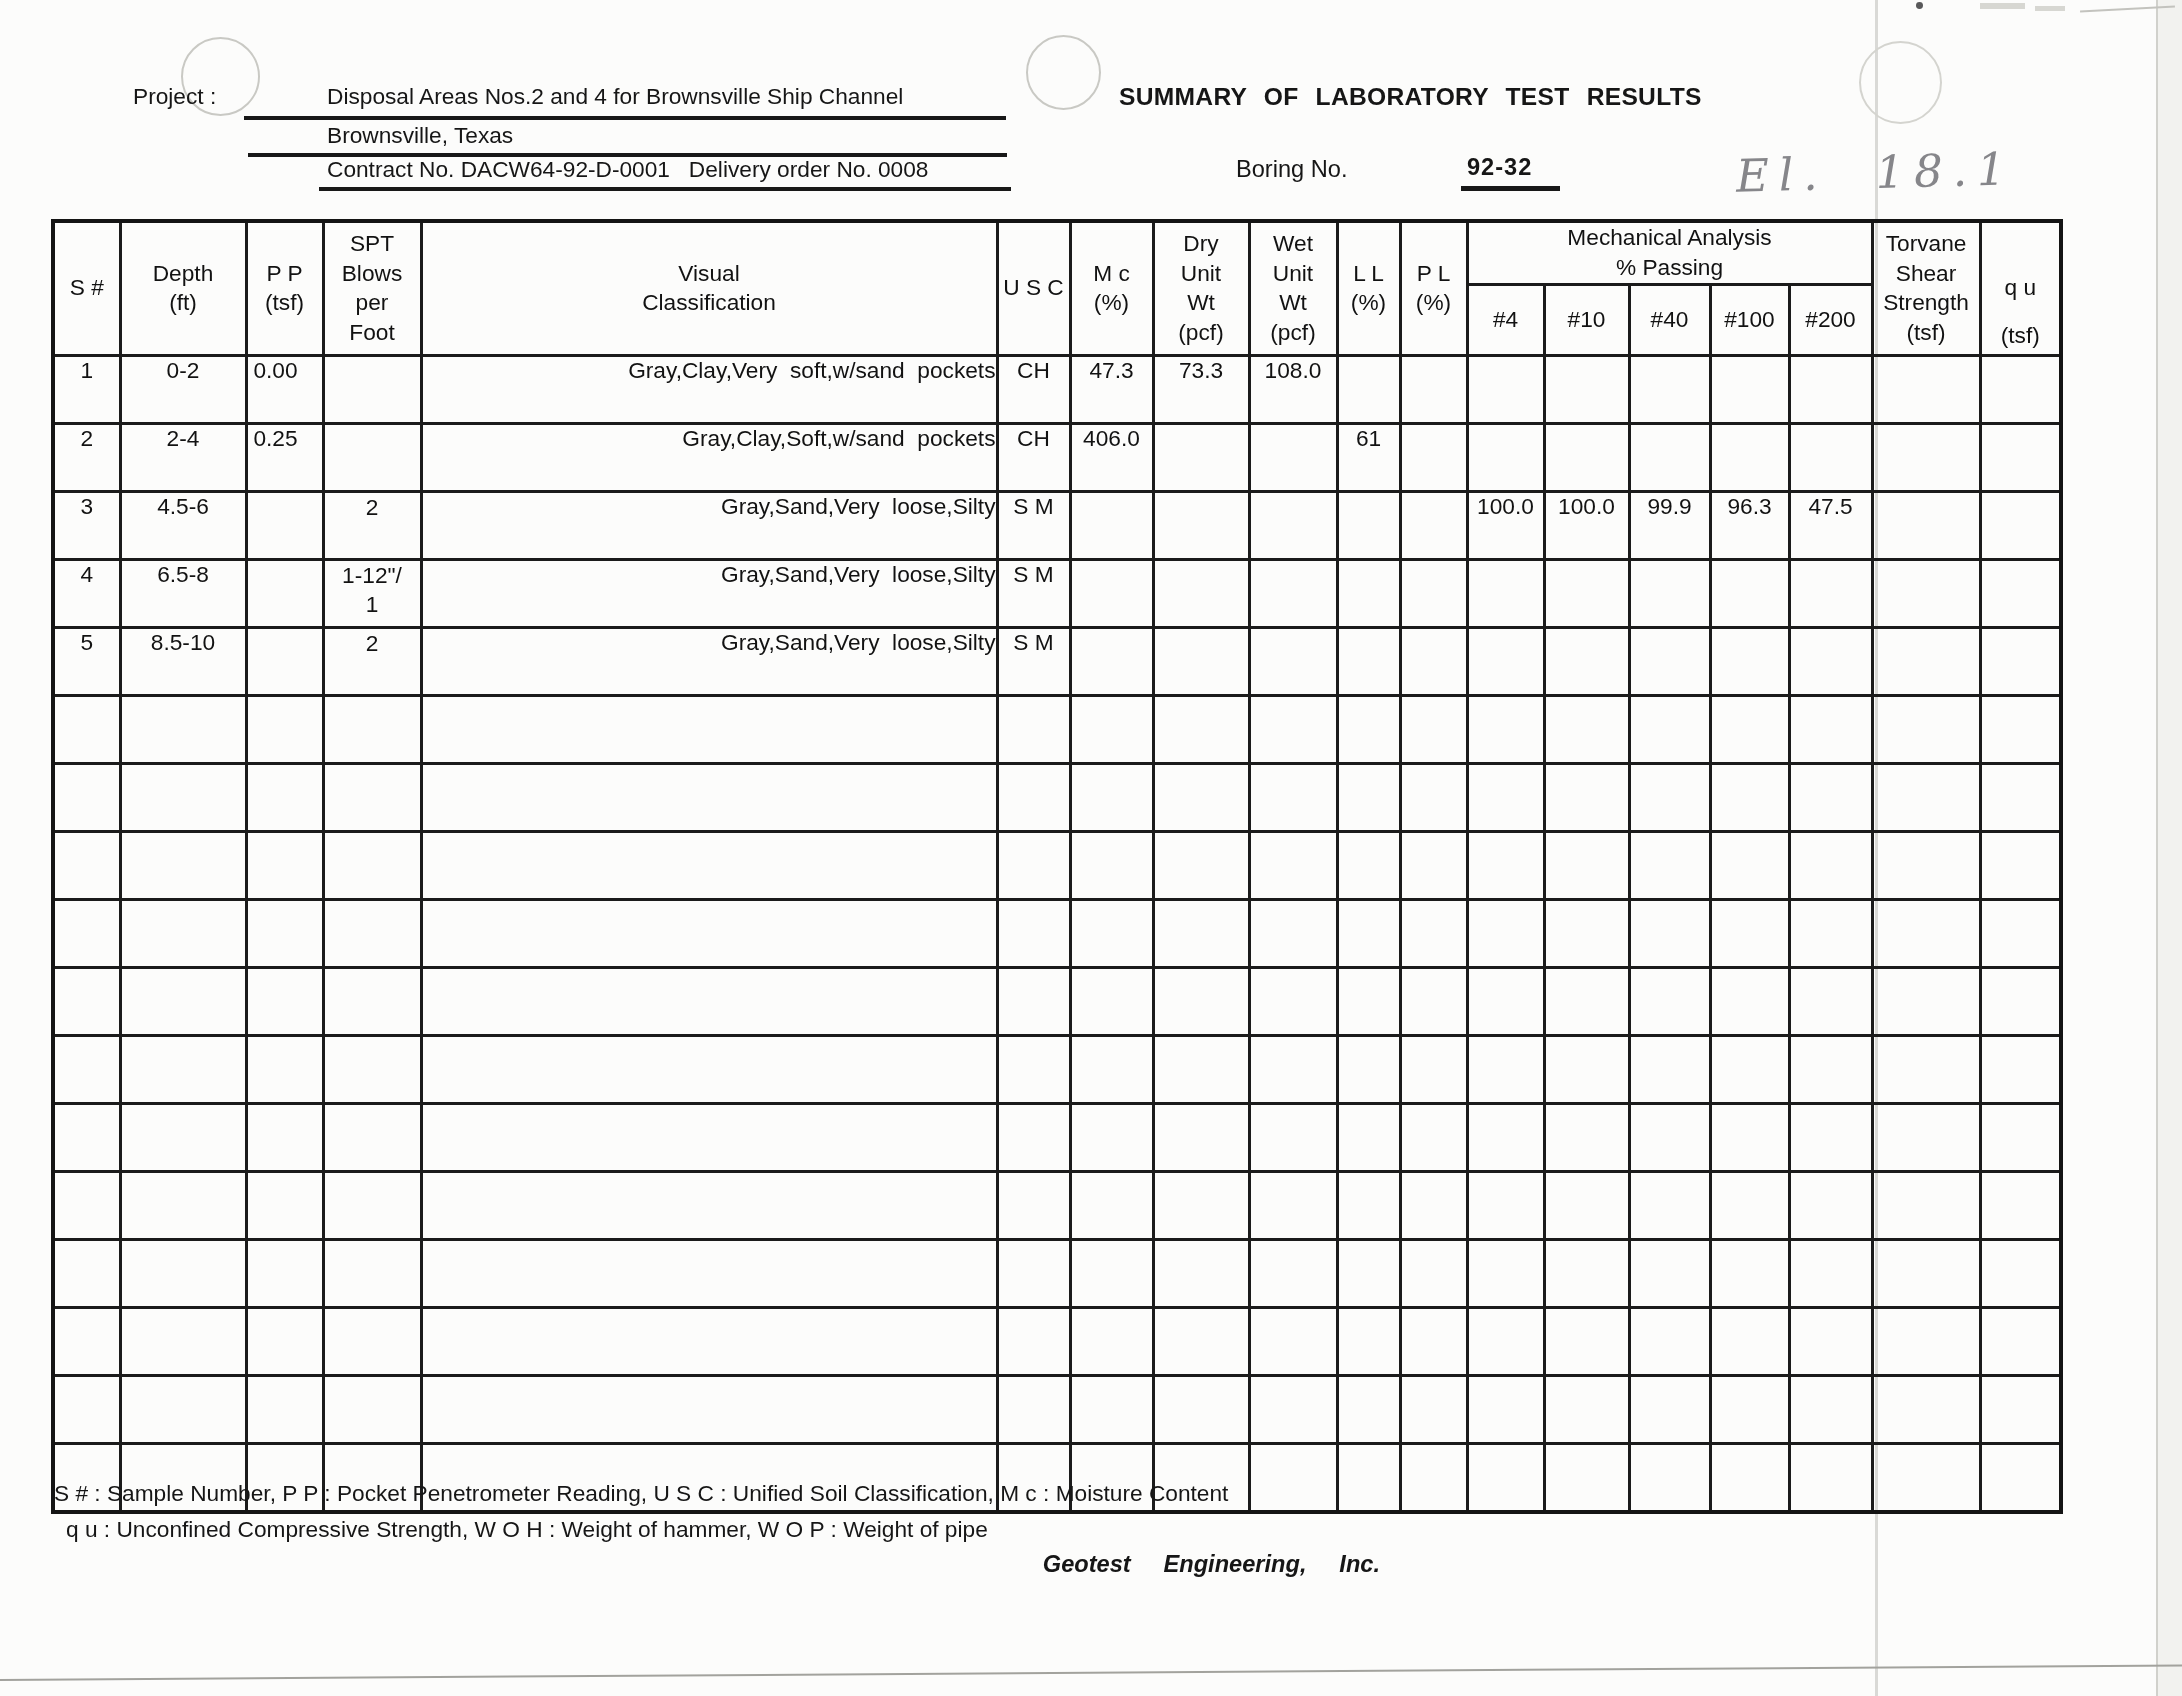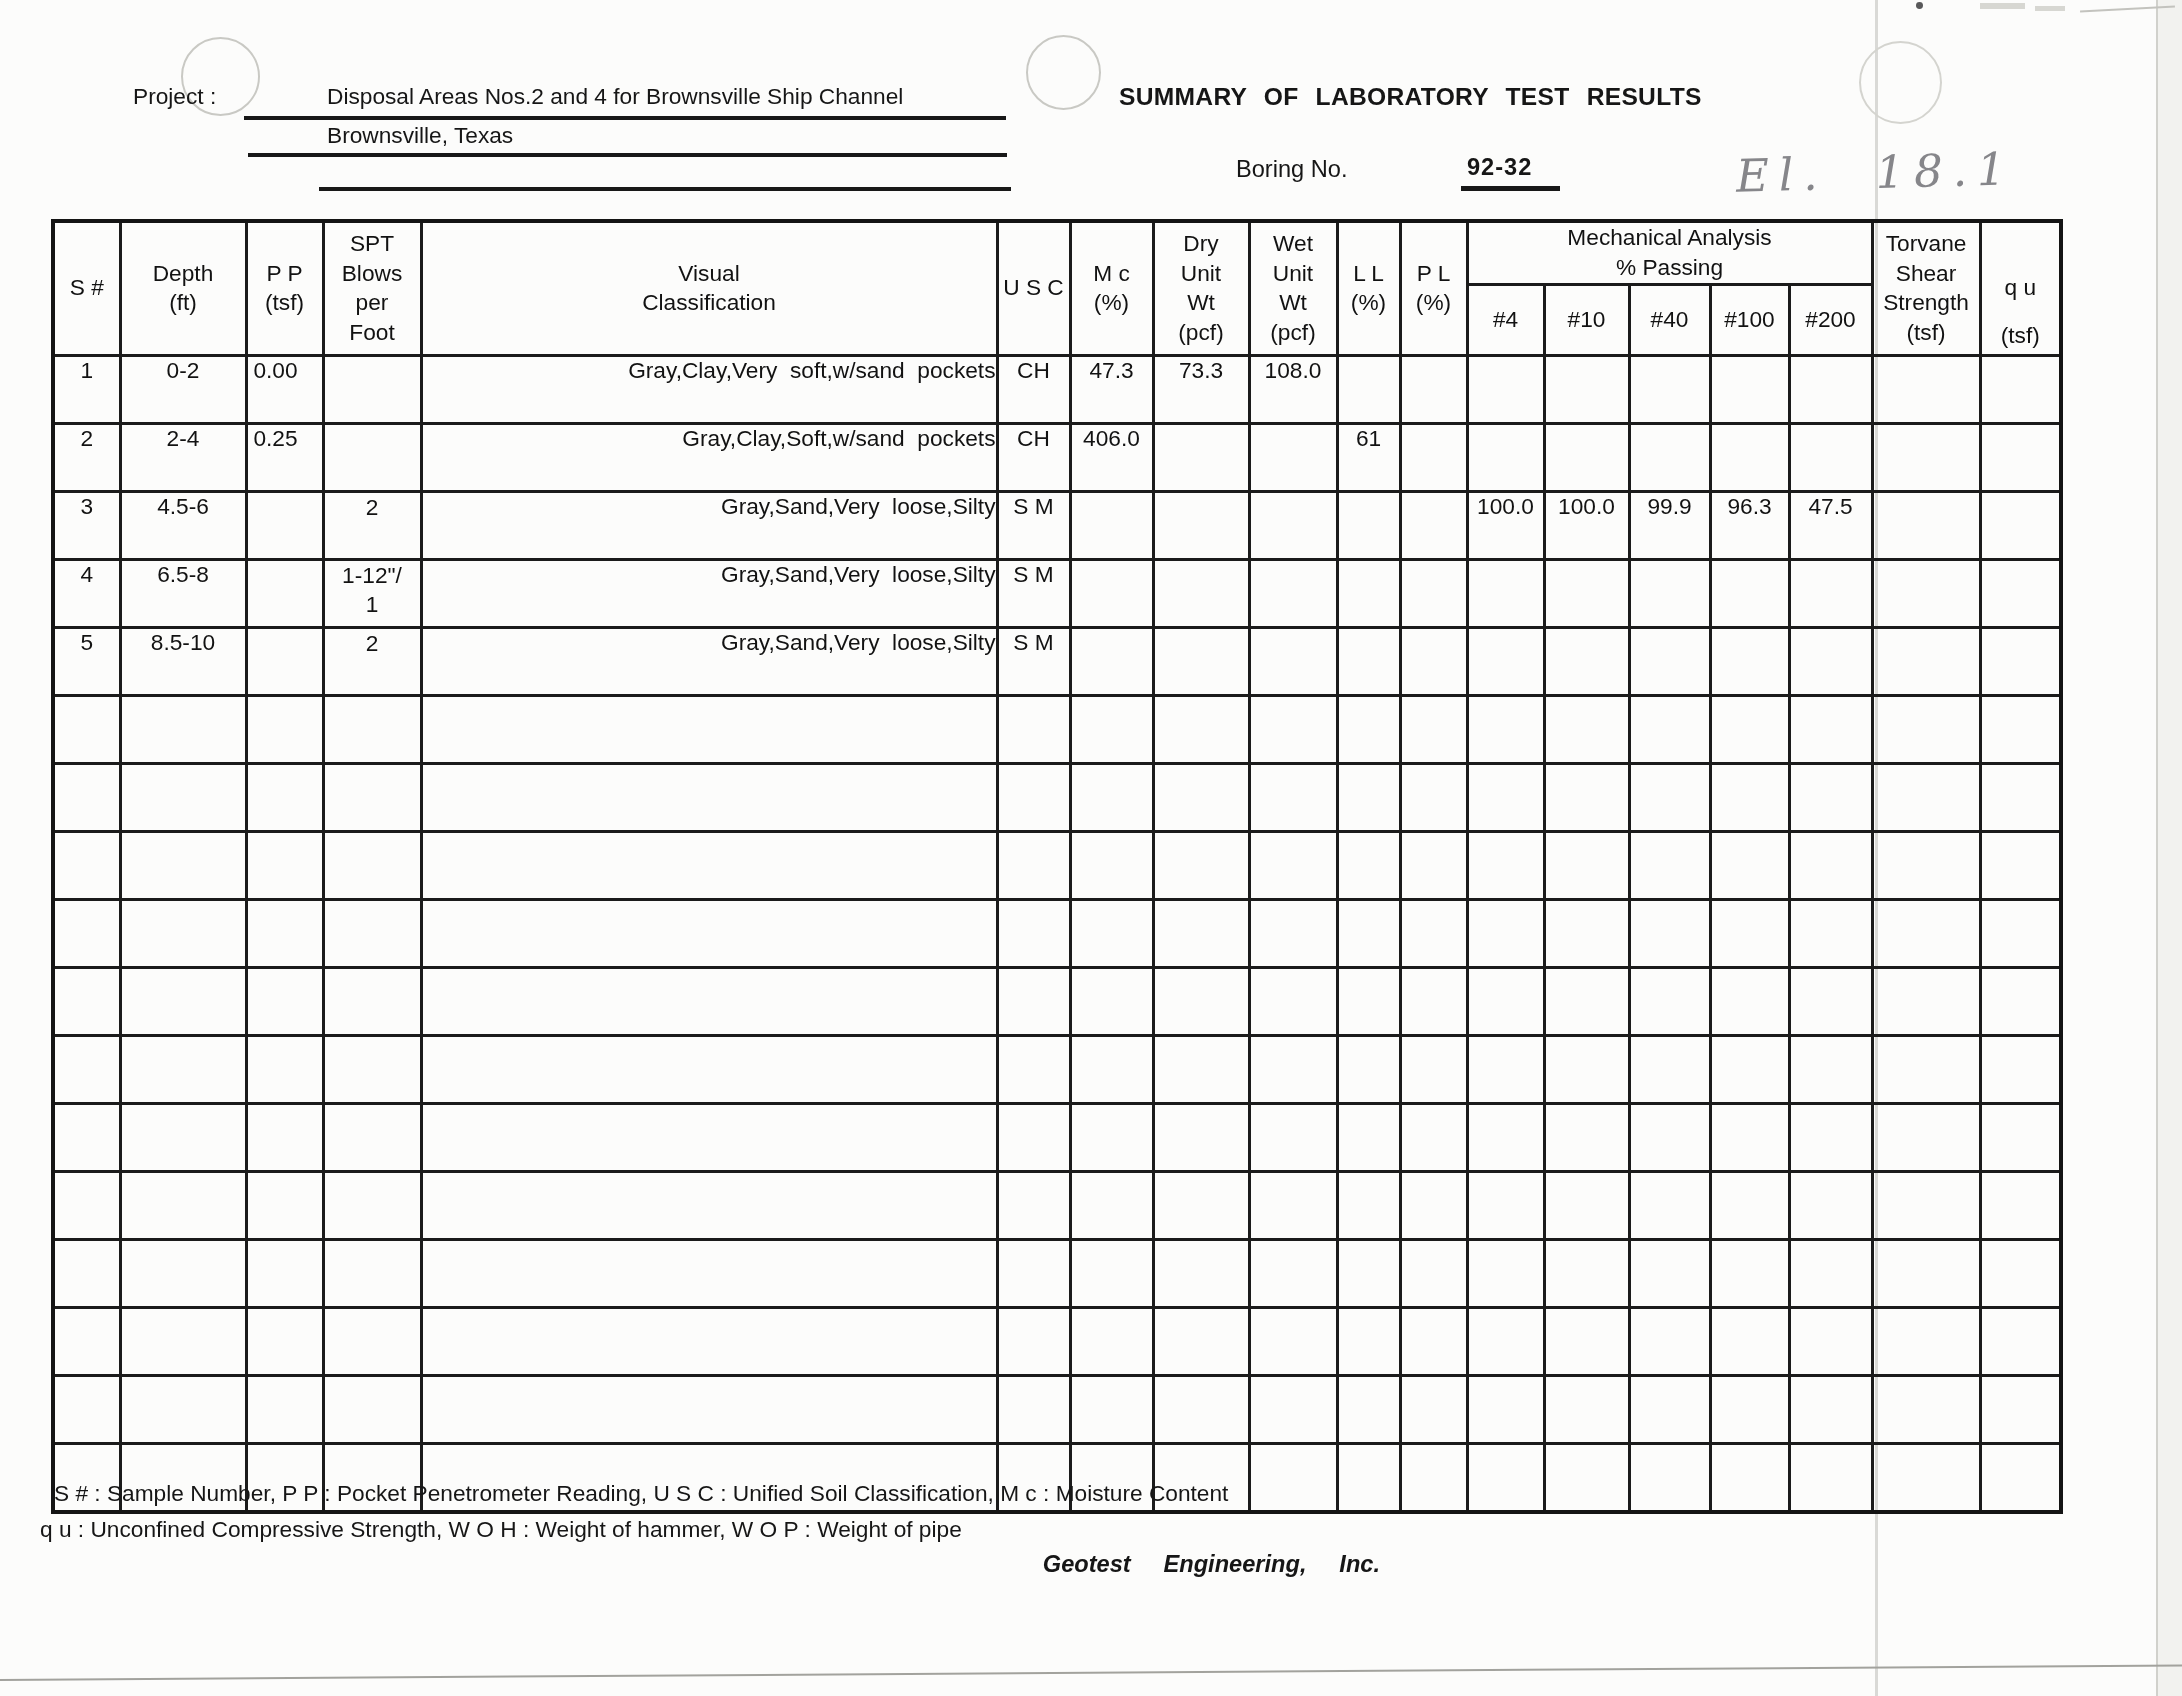--- a/index.html
+++ b/index.html
@@ -79,20 +79,21 @@
   <div class="faint-mark" style="left:1980px; top:3px; width:45px; height:5.9px;"></div>
   <div class="faint-mark" style="left:2035px; top:5.9px; width:29.6px; height:4.9px;"></div>
   <div class="diag-mark" style="left:2080px; top:7.9px;"></div>
   <div class="bottom-line"></div>
 
   <div class="abs hdr-label" style="left:133px; top:83px;">Project :</div>
   <div class="abs hdr-line" style="left:327px; top:83px;">Disposal Areas Nos.2 and 4 for Brownsville Ship Channel</div>
   <div class="rule" style="left:244px; top:116px; width:762px;"></div>
   <div class="abs hdr-line" style="left:327px; top:122px;">Brownsville, Texas</div>
   <div class="rule" style="left:248px; top:153px; width:759px;"></div>
+  <div class="abs hdr-line" style="left:327px; top:156px;">Contract No. DACW64-92-D-0001   Delivery order No. 0008</div>
   <div class="rule" style="left:319px; top:187px; width:692px;"></div>
 
   <div class="abs doc-title" style="left:1084px; top:83px;">SUMMARY OF LABORATORY TEST RESULTS</div>
   <div class="abs boring-label" style="left:1236px; top:156px;">Boring No.</div>
   <div class="abs boring-value" style="left:1467px; top:154px;">92-32</div>
   <div class="rule" style="left:1461px; top:186px; width:99px; height:4.9px;"></div>
   <div class="abs handwriting" style="left:1736px; top:146px;">El.  18.1</div>
 
   <table class="results">
     <colgroup>
@@ -537,17 +538,17 @@
           <td></td>
           <td></td>
           <td></td>
           <td></td>
           <td></td>
         </tr>
       </tbody>
   </table>
 
   <div class="abs legend" style="left:54px; top:1480px;">S # : Sample Number, P P : Pocket Penetrometer Reading, U S C : Unified Soil Classification, M c : Moisture Content</div>
-  <div class="abs legend" style="left:40px; top:1516px;">q u : Unconfined Compressive Strength, W O H : Weight of hammer, W O P : Weight of pipe</div>
+  <div class="abs legend" style="left:66px; top:1516px;">q u : Unconfined Compressive Strength, W O H : Weight of hammer, W O P : Weight of pipe</div>
   <div class="abs company" style="left:690px; top:1551px; width:690px; text-align:right;">Geotest  Engineering,  Inc.</div>
 
 </div>
 
 
 </body></html>

